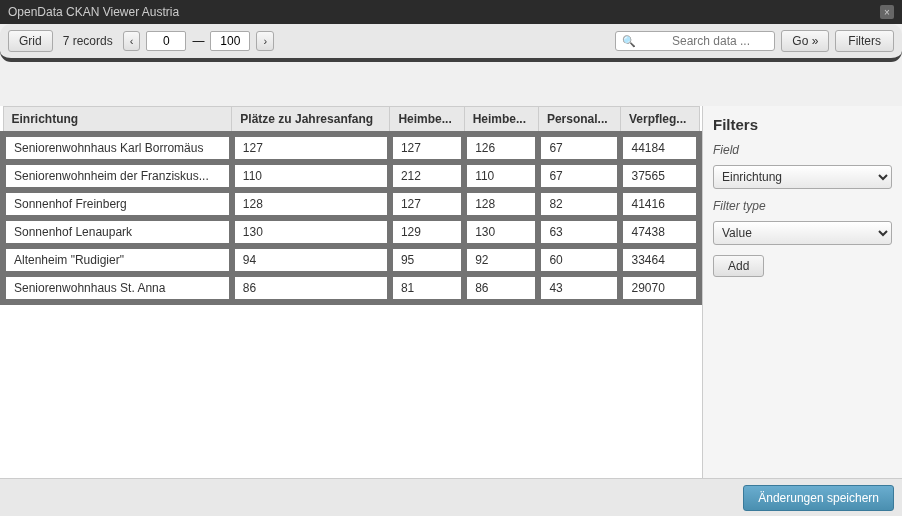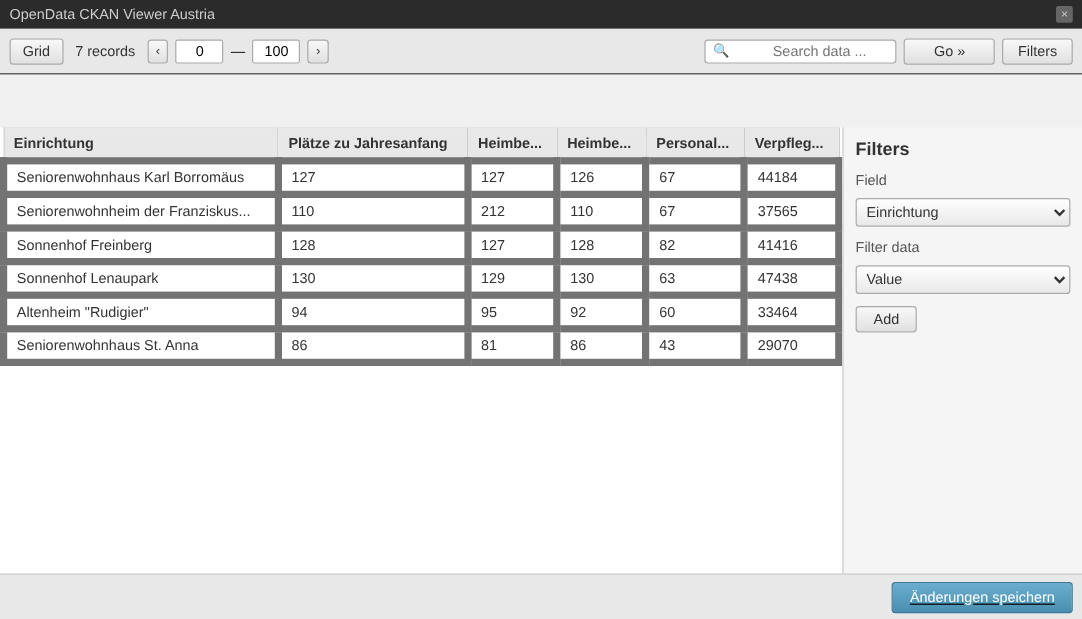--- a/index.html
+++ b/index.html
@@ -33,26 +33,27 @@
       cursor: pointer;
     }
     .main-container {
       background: #f0f0f0;
       height: 492px;
       display: flex;
       flex-direction: column;
     }
     .toolbar {
       background: #e8e8e8;
-      border-bottom: 1px solid #404040;
+      border-bottom: 4px solid #404040;
       padding: 6px 8px;
       display: flex;
       align-items: center;
       gap: 6px;
       height: 38px;
+      border-radius: 11px;
     }
     .btn {
       background: linear-gradient(to bottom, #f8f8f8, #e0e0e0);
       border: 1px solid #aaa;
       border-radius: 3px;
       padding: 3px 10px;
       cursor: pointer;
       font-size: 12px;
       color: #333;
     }
@@ -95,21 +96,21 @@
       font-size: 12px;
       color: #999;
       width: 110px;
       background: transparent;
       text-align: right;
     }
     .go-btn {
       background: linear-gradient(to bottom, #f8f8f8, #e0e0e0);
       border: 1px solid #aaa;
       border-radius: 3px;
-      padding: 3px 24px;
+      padding: 3px 10px;
       cursor: pointer;
       font-size: 12px;
       color: #333;
     }
     .filters-btn {
       background: linear-gradient(to bottom, #f8f8f8, #e0e0e0);
       border: 1px solid #aaa;
       border-radius: 3px;
       padding: 3px 12px;
       cursor: pointer;
@@ -161,20 +162,21 @@
     .filters-title {
       font-size: 15px;
       font-weight: bold;
       color: #333;
       margin-bottom: 4px;
     }
     .filter-label {
       font-size: 12px;
       color: #555;
       margin-bottom: 2px;
+      font-style: italic;
     }
     .filter-select {
       width: 100%;
       border: 1px solid #aaa;
       border-radius: 3px;
       padding: 3px 4px;
       font-size: 12px;
       background: linear-gradient(to bottom, #fff, #e8e8e8);
       color: #333;
       margin-bottom: 4px;
@@ -190,21 +192,20 @@
       align-self: flex-start;
     }
     .bottom-bar {
       background: #e8e8e8;
       border-top: 1px solid #ccc;
       padding: 16px 8px;
       display: flex;
       justify-content: flex-end;
       height: 38px;
       align-items: center;
-      text-decoration: underline;
     }
     .save-btn {
       background: linear-gradient(to bottom, #6aadcf, #4a8fb0);
       border: 1px solid #3a7a9a;
       border-radius: 3px;
       padding: 5px 14px;
       cursor: pointer;
       font-size: 12px;
       color: #fff;
     }
@@ -299,21 +300,21 @@
             </tr>
           </tbody>
       </table>
     </div>
 
     <div class="filters-panel">
       <div class="filters-title">Filters</div>
       <div class="filter-label">Field</div>
       <select class="filter-select">
       <option>Einrichtung</option><option>Plätze zu Jahresanfang</option><option>Heimbe...</option><option>Personal...</option><option>Verpfleg...</option></select>
-      <div class="filter-label">Filter data</div>
+      <div class="filter-label">Filter type</div>
       <select class="filter-select">
       <option>Value</option><option>Range</option></select>
       <button class="add-btn">Add</button>
     </div>
   </div>
 
   <div class="bottom-bar">
     <button class="save-btn">Änderungen speichern</button>
   </div>
 </div>

